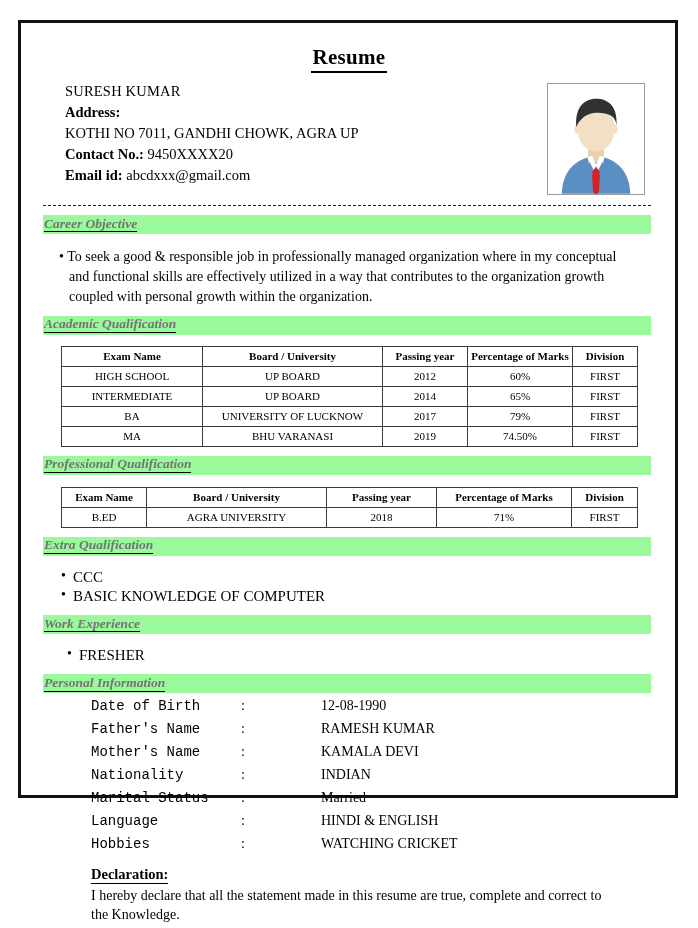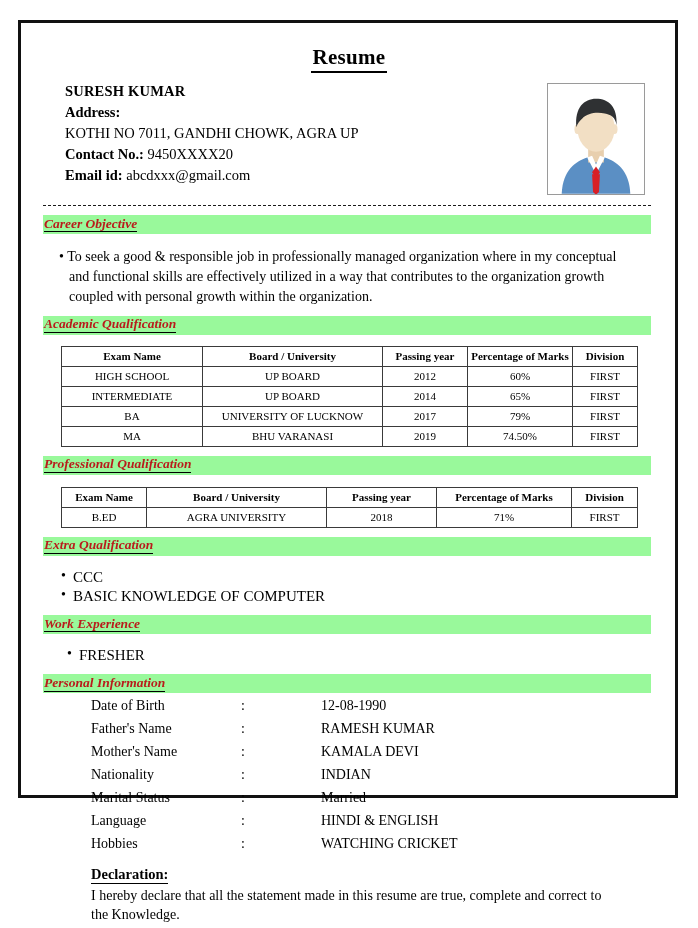--- a/index.html
+++ b/index.html
@@ -54,21 +54,21 @@
     align-items: flex-start;
     margin-top: 10px;
   }
   .header-left {
     flex: 1 1 auto;
     font-size: 14.5px;
     line-height: 1.44;
     padding-left: 22px;
   }
   .header-left .l-name {
-    font-weight: bold;
+    font-weight: normal;
     letter-spacing: 0.2px;
   }
   .header-left .l-bold { font-weight: bold; }
   .header-left .val { font-weight: normal; }
   .header-right {
     flex: 0 0 auto;
     width: 100px;
     margin-right: 8px;
     margin-top: 2px;
   }
@@ -98,21 +98,21 @@
     height: 19px;
     width: 608px;
     display: flex;
     align-items: center;
     margin-top: 9px;
   }
   .section-band .band-label {
     font-style: italic;
     font-weight: bold;
     font-size: 13.5px;
-    color: #b91c1c;
+    color: #737373;
     border-bottom: 1.6px solid #000;
     line-height: 1.1;
     padding-bottom: 0px;
     margin-left: 1px;
     white-space: nowrap;
   }
 
   
   .objective {
     font-size: 14px;
@@ -179,21 +179,21 @@
   .personal-list {
     margin-top: 5px;
     padding-left: 48px;
     font-size: 14px;
   }
   .pi-row {
     display: flex;
     align-items: baseline;
     height: 23px;
   }
-  .pi-label { width: 150px; flex: 0 0 auto; }
+  .pi-label { width: 150px; flex: 0 0 auto; font-family: Liberation Mono, monospace; }
   .pi-colon { width: 80px; flex: 0 0 auto; }
   .pi-value { flex: 1 1 auto; }
 
   
   .declaration {
     margin-top: 6px;
     padding-left: 48px;
     width: 560px;
   }
   .decl-title {

